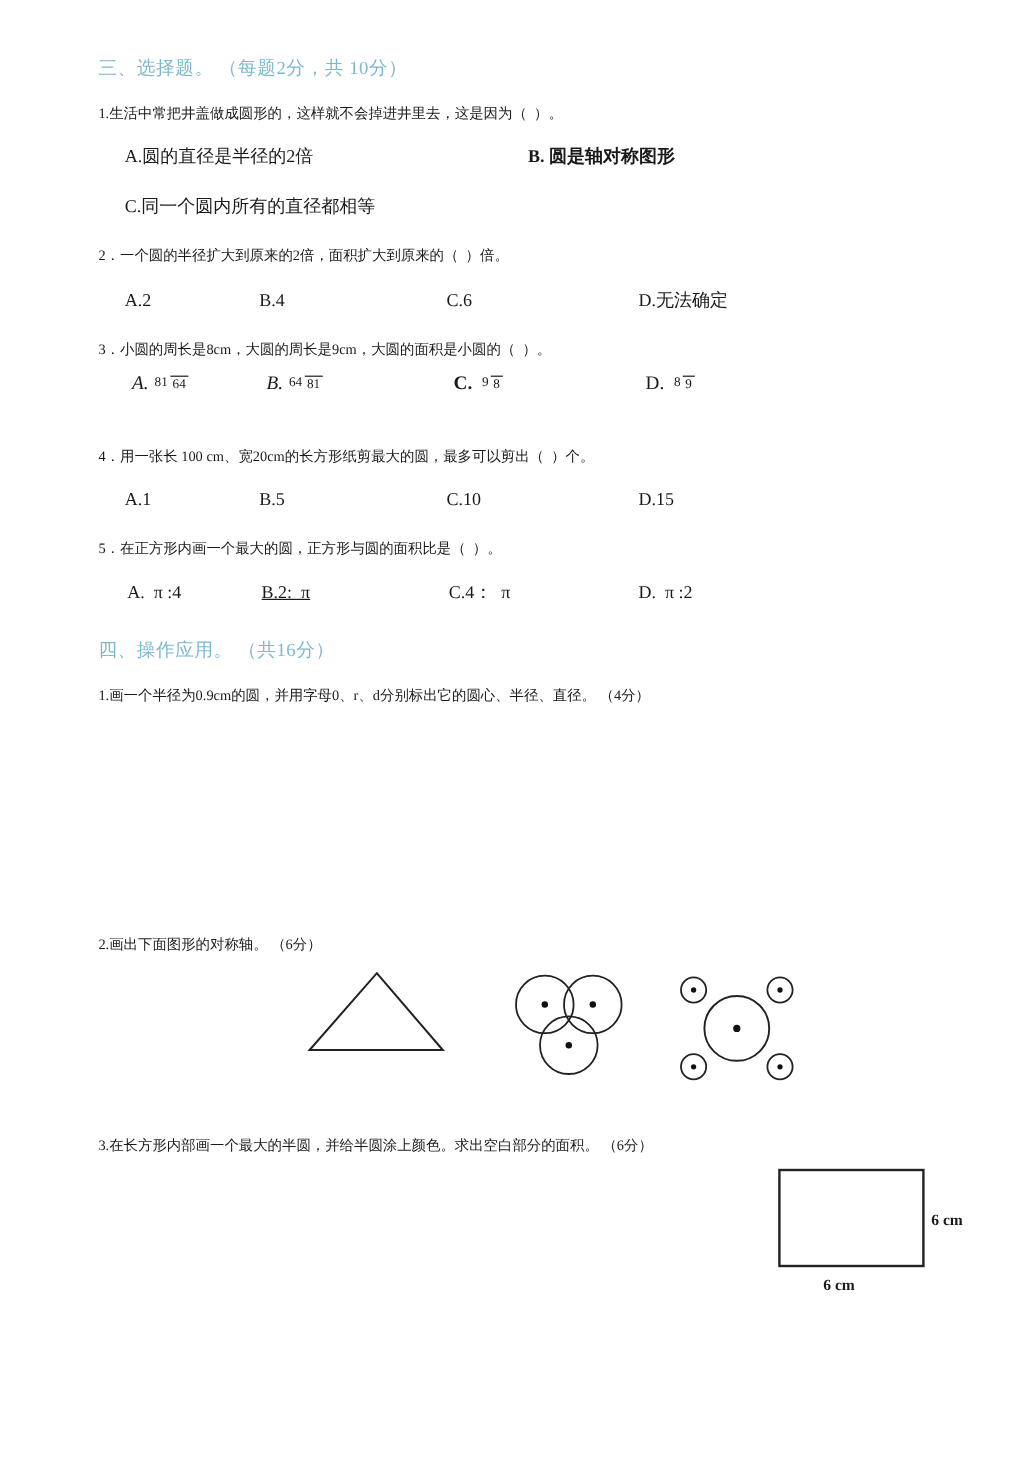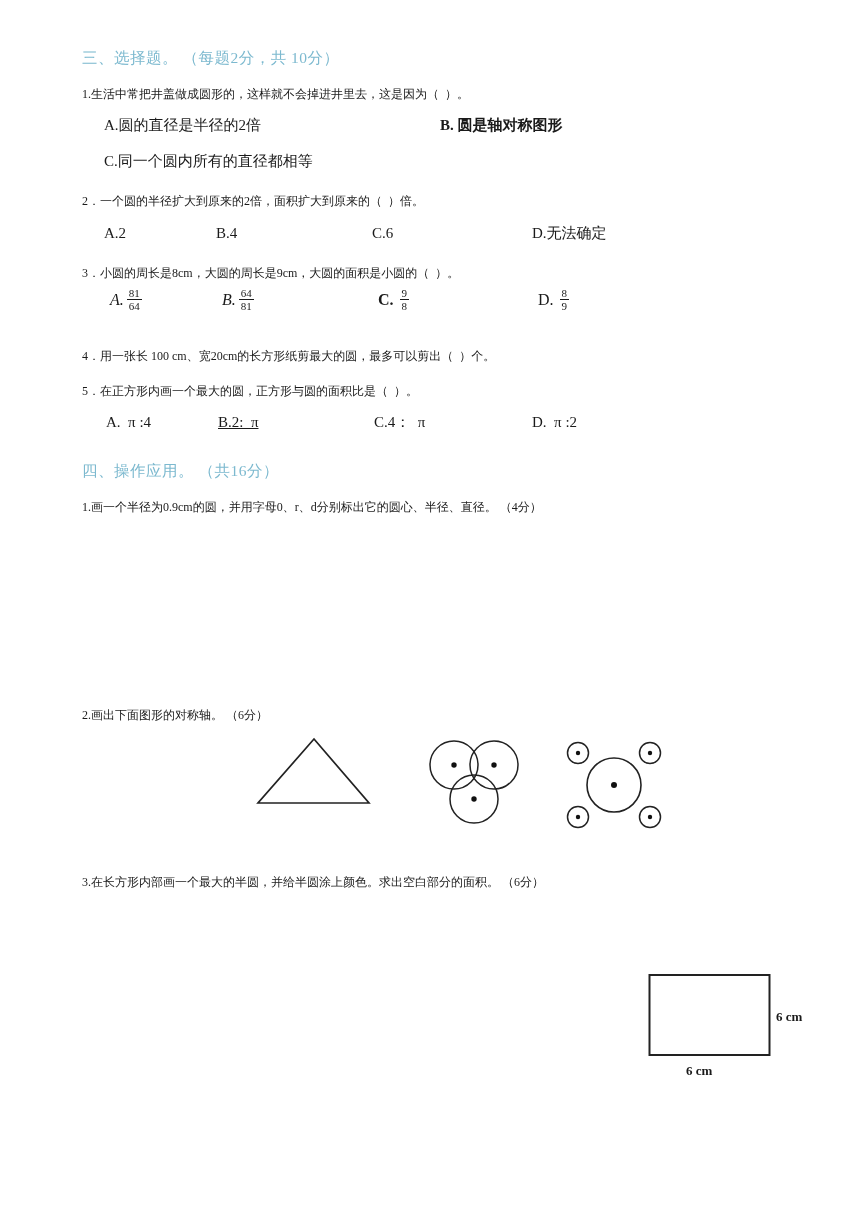--- a/index.html
+++ b/index.html
@@ -40,21 +40,21 @@
     line-height: 1.6;
     margin: 0 0 6px 0;
     white-space: pre;
   }
   .q-stem { margin-bottom: 10px; }
 
   .opts {
     display: block;
     position: relative;
     height: 26px;
-    margin: 4px 0 10px 0;
+    margin: 16px 0 10px 0;
     padding-left: 22px;
     font-size: 15px;
   }
   .opt {
     position: absolute;
     top: 0;
     white-space: pre;
     line-height: 22px;
   }
 
@@ -79,21 +79,21 @@
     top: -6px;
     display: inline-flex;
     align-items: center;
     font-size: 15px;
   }
   .frac-opt .lbl { font-style: italic; font-size: 16px; margin-right: 1px; }
   .frac-opt .lbl.up { font-style: normal; font-weight: bold; }
   .frac-opt .lbl.plain { font-style: normal; }
   .frac {
     display: inline-flex;
-    flex-direction: column;
+    flex-direction: row;
     align-items: center;
     font-size: 11px;
     line-height: 1.15;
     margin-left: 2px;
     vertical-align: middle;
     font-family: Liberation Serif, serif;
   }
   .frac .num { padding: 0 2px; }
   .frac .den { padding: 0 2px; border-top: 1px solid #1a1a1a; }
   .frac-row .f0 { left: 28px; }
@@ -182,20 +182,26 @@
       <span class="frac-opt f3">
         <span class="lbl plain">D.</span>
         <span class="frac" style="margin-left:5px;">
           <span class="num">8</span>
           <span class="den">9</span>
         </span>
       </span>
     </div>
 
     <div class="q q-stem" style="margin-top:14px;">4．用一张长 100 cm、宽20cm的长方形纸剪最大的圆，最多可以剪出（  ）个。</div>
+    <div class="opts four-col">
+      <span class="opt c0">A.1</span>
+      <span class="opt c1">B.5</span>
+      <span class="opt c2">C.10</span>
+      <span class="opt c3">D.15</span>
+    </div>
 
     <div class="q q-stem" style="margin-top:16px;">5．在正方形内画一个最大的圆，正方形与圆的面积比是（  ）。</div>
     <div class="opts four-col-b">
       <span class="opt c0">A.  π :4</span>
       <span class="opt c1">B.2:  π</span>
       <span class="opt c2">C.4：  π</span>
       <span class="opt c3">D.  π :2</span>
     </div>
 
     <div class="section-head" style="margin-top:22px;">四、操作应用。 （共16分）</div>

